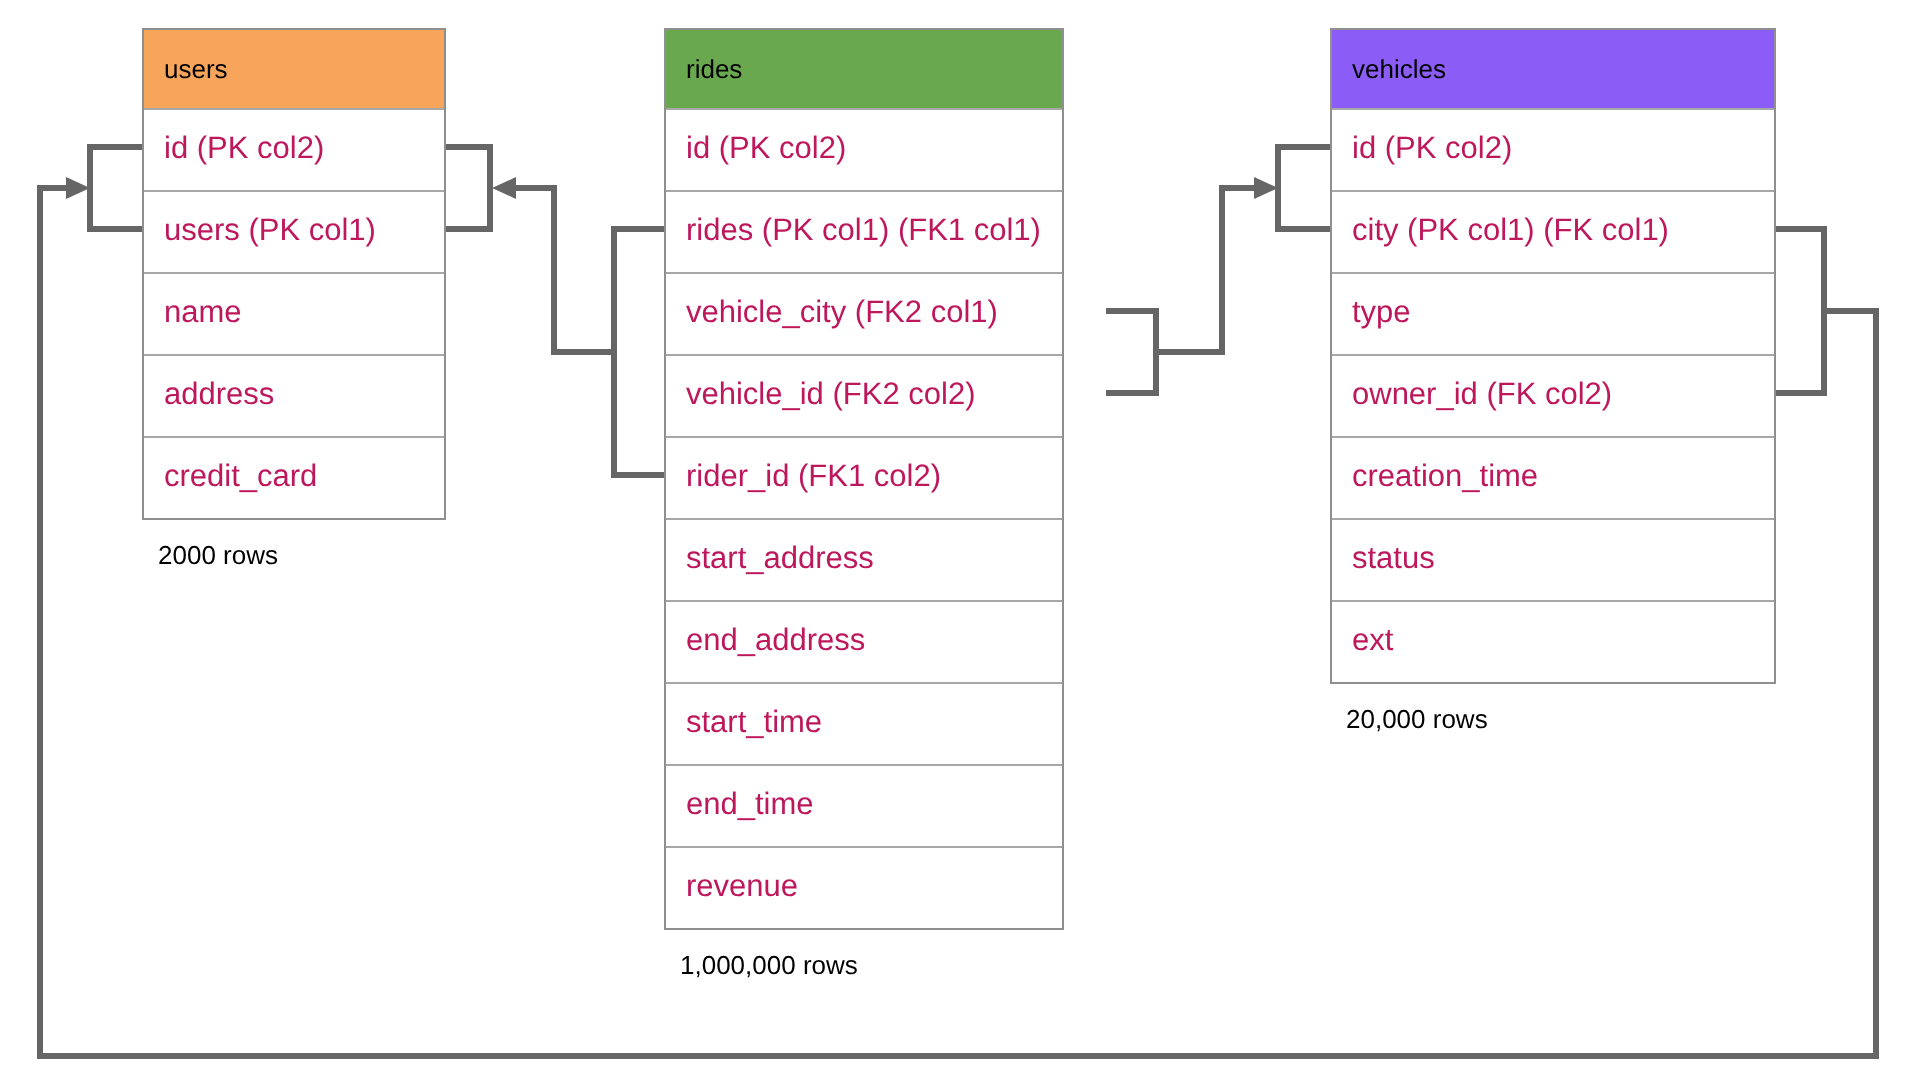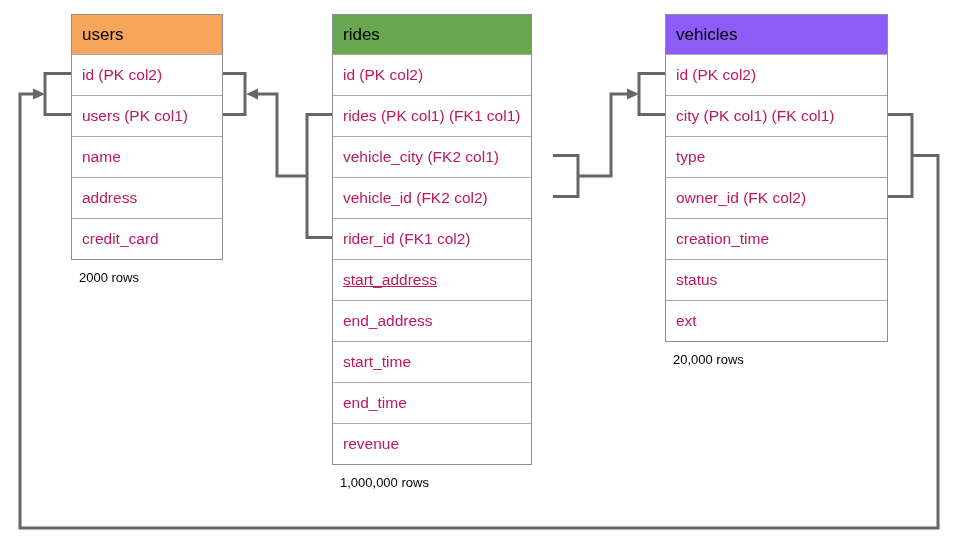--- a/index.html
+++ b/index.html
@@ -25,21 +25,21 @@
     position: absolute;
     box-sizing: border-box;
     border: 1px solid #8f8f8f;
     background: #ffffff;
   }
   .db-table-header {
     box-sizing: border-box;
     display: flex;
     align-items: center;
     padding-left: 10px;
-    font-size: 17px;
+    font-size: 13px;
     color: #000000;
   }
   .db-table-row {
     box-sizing: border-box;
     display: flex;
     align-items: center;
     padding-left: 10px;
     border-top: 1px solid #a8a8a8;
     font-size: 15.5px;
     color: #be185d;
@@ -110,21 +110,21 @@
         </div>
         <div class="db-table-row" style="height: 41px;">
           <span>vehicle_city (FK2 col1)</span>
         </div>
         <div class="db-table-row" style="height: 41px; align-items: center;">
           <span>vehicle_id (FK2 col2)</span>
         </div>
         <div class="db-table-row" style="height: 41px;">
           <span>rider_id (FK1 col2)</span>
         </div>
-        <div class="db-table-row" style="height: 41px; text-decoration: underline;">
+        <div class="db-table-row" style="height: 41px;">
           <span>start_address</span>
         </div>
         <div class="db-table-row" style="height: 41px;">
           <span>end_address</span>
         </div>
         <div class="db-table-row" style="height: 41px;">
           <span>start_time</span>
         </div>
         <div class="db-table-row" style="height: 41px;">
           <span>end_time</span>

